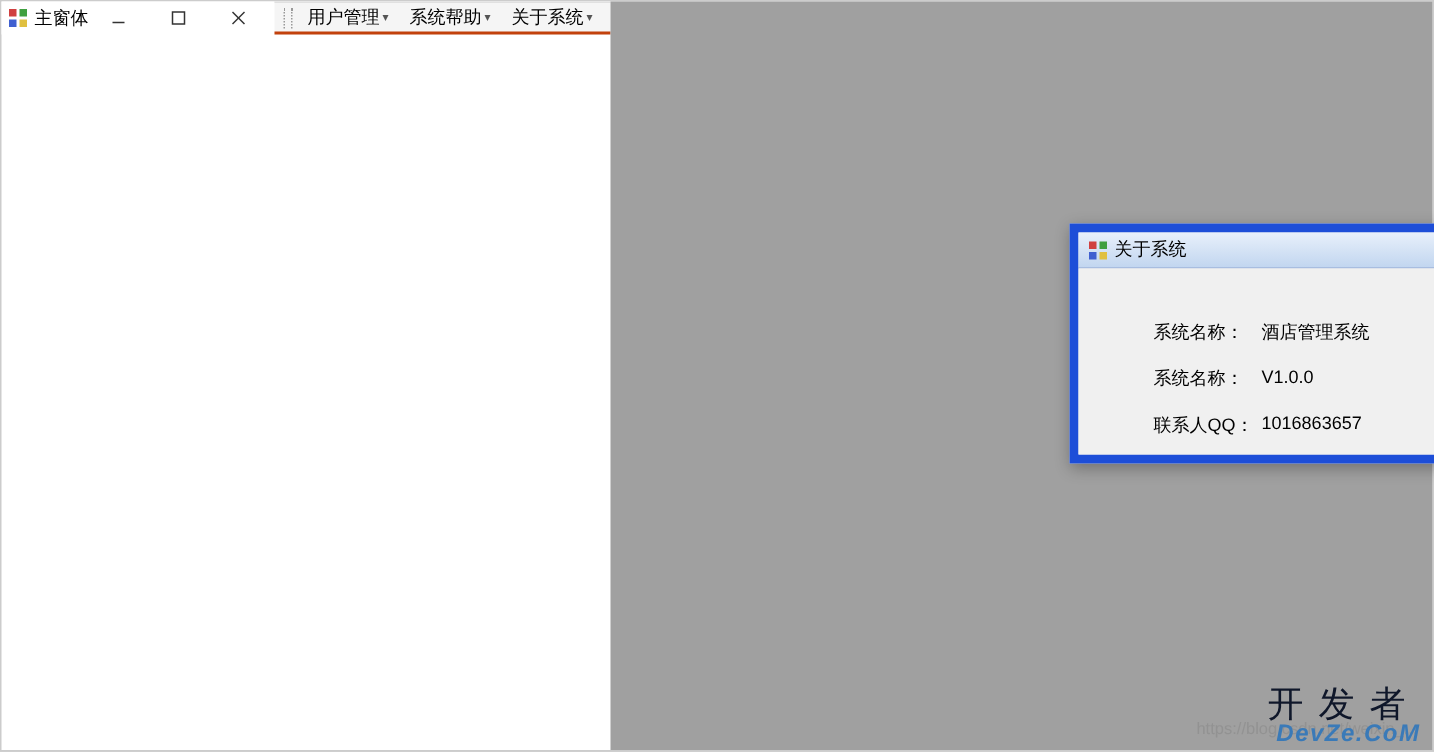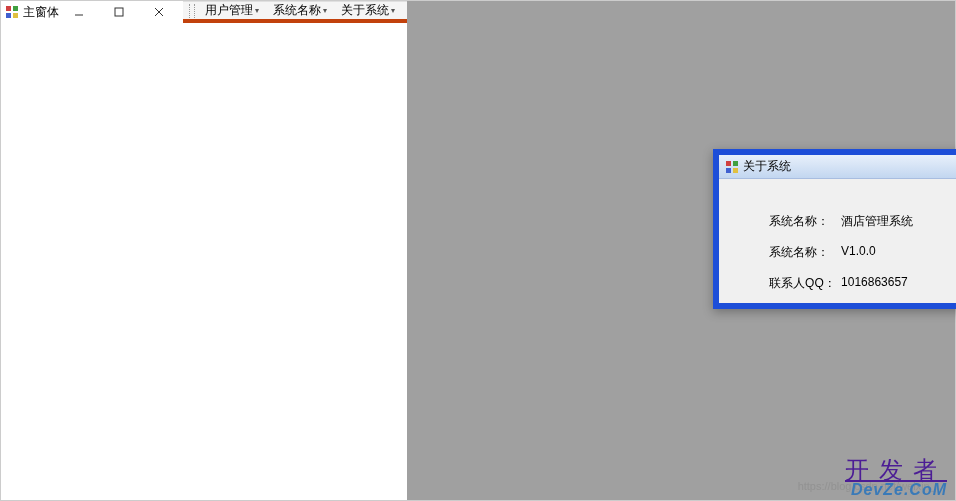--- a/index.html
+++ b/index.html
@@ -52,21 +52,21 @@
       align-items: center;
       justify-content: center;
       color: #333;
       cursor: default;
     }
     .wc-btn svg { stroke: #333; }
     .menubar {
       height: 22px;
       background: #f5f5f5;
       border-top: 1px solid #e0e0e0;
-      border-bottom: 4px solid #c2410c;
+      border-bottom: 2px solid #c2410c;
       display: flex;
       align-items: center;
       padding: 0 6px;
       gap: 2px;
     }
     .menu-grip {
       width: 6px;
       height: 14px;
       border-left: 1px dotted #999;
       border-right: 1px dotted #999;
@@ -156,26 +156,25 @@
     .info-value {}
     .watermark {
       position: absolute;
       right: 8px;
       bottom: 2px;
       text-align: right;
       pointer-events: none;
     }
     .wm-top {
       font-size: 24px;
-      color: #4c1d95;
+      color: #0f172a;
       font-weight: 400;
       letter-spacing: 10px;
       line-height: 1;
       font-family: "Microsoft YaHei", sans-serif;
-      text-decoration: underline;
     }
     .wm-bottom {
       font-size: 16px;
       color: #3a7ab8;
       font-weight: 700;
       font-style: italic;
       font-family: "Arial Black", Arial, sans-serif;
       line-height: 1;
       letter-spacing: 1px;
     }
@@ -225,21 +224,21 @@
     </div>
   </div>
 
   <div class="menubar">
     <span class="menu-grip"></span>
     <div class="menu-item">
       <span>用户管理</span>
       <span class="caret">▾</span>
     </div>
     <div class="menu-item">
-      <span>系统名称</span>
+      <span>系统帮助</span>
       <span class="caret">▾</span>
     </div>
     <div class="menu-item">
       <span>关于系统</span>
       <span class="caret">▾</span>
     </div>
   </div>
 
   <div class="client-area">
 

